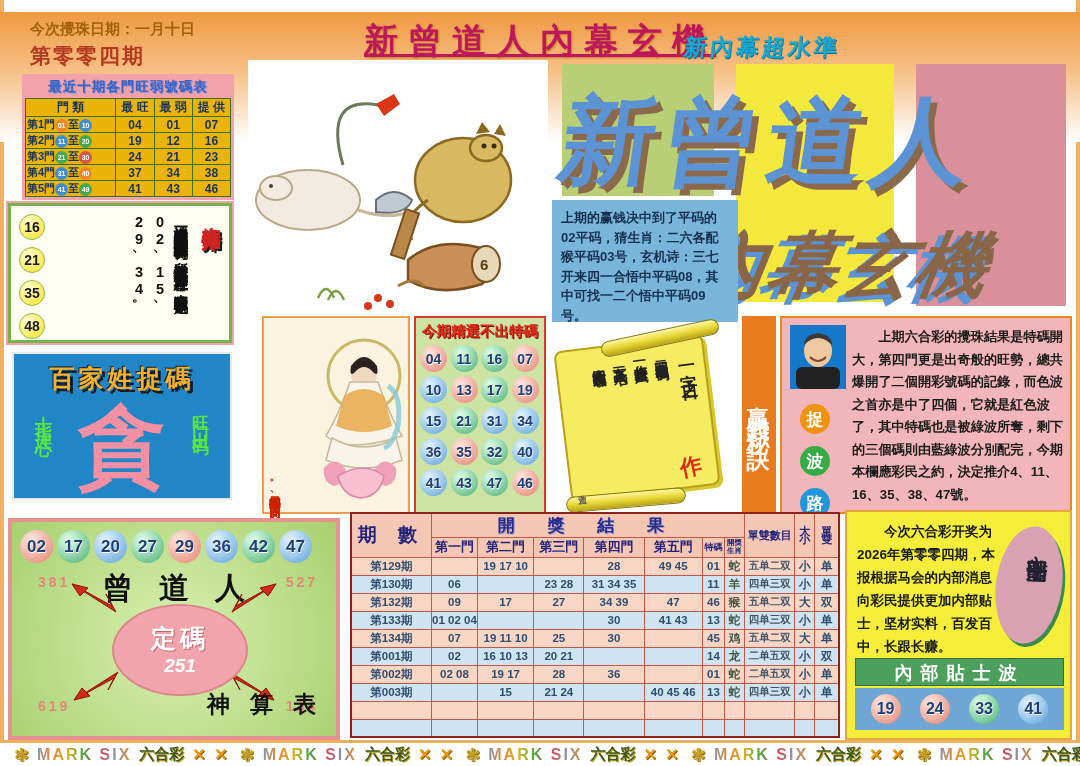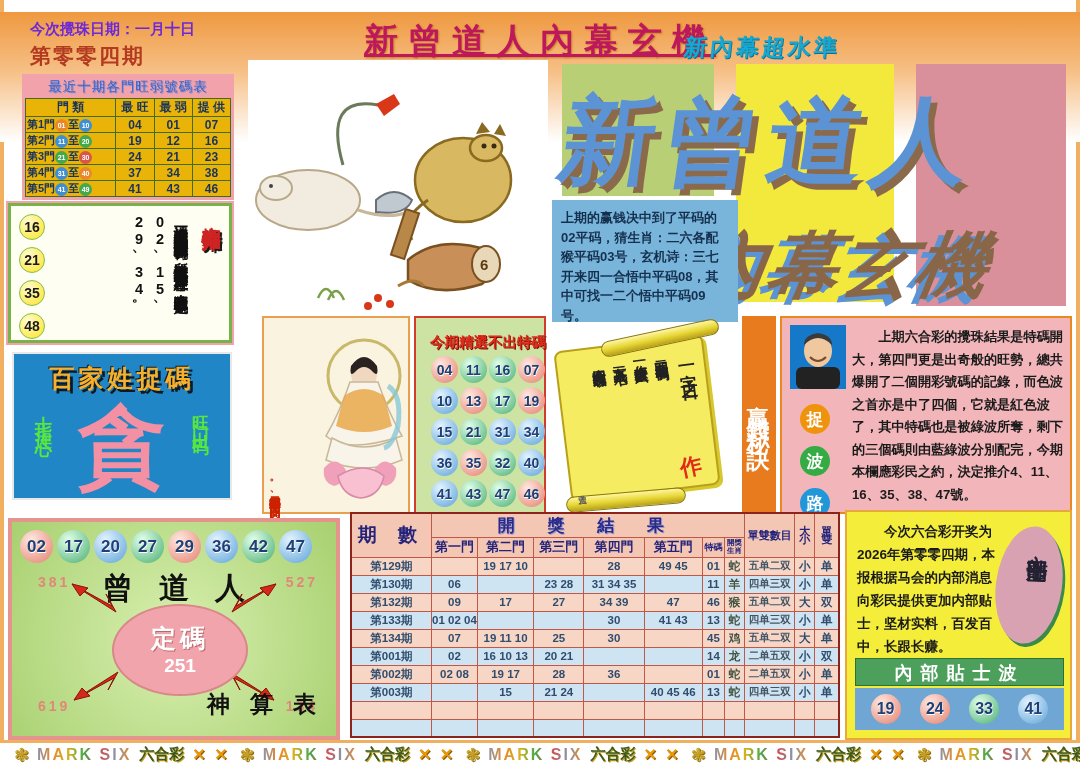--- a/index.html
+++ b/index.html
@@ -6,28 +6,28 @@
   html,body { width:1080px; height:766px; }
   body { font-family:"Liberation Sans", sans-serif; background:#fff; position:relative; overflow:hidden; }
   .abs { position:absolute; }
   .v { writing-mode:vertical-rl; text-orientation:upright; }
 
   
   .banner { left:0; top:12px; width:1080px; height:130px;
     background:linear-gradient(180deg,#ef9940 0%,#f6bf85 45%,#ffffff 100%); }
   .banner-title { left:0; top:18px; width:1080px; text-align:center; color:#be185d;
     font-size:34px; font-weight:bold; letter-spacing:10px; text-shadow:1px 1px 2px #c97c2a;text-decoration:underline; }
-  .date-line { left:30px; top:20px; font-size:15px; color:#6d28d9; font-weight:bold; }
+  .date-line { left:30px; top:20px; font-size:15px; color:#a16207; font-weight:bold; }
   .issue-line { left:30px; top:42px; font-size:21px; color:#b33a20; font-weight:bold; letter-spacing:2px; }
   .sub-banner { left:684px; top:32px; font-size:23px; font-weight:bold; color:#19a8cf;
     text-shadow:1px 1px 0 #0c6f93; transform:skewX(-6deg); letter-spacing:3px; }
 
   
   .hot { left:22px; top:74px; width:212px; height:126px; background:#f2a2aa; padding:3px; }
-  .hot-title { text-align:center; color:#3a62c2; font-weight:normal; font-size:13.5px; letter-spacing:1px;
+  .hot-title { text-align:center; color:#3a62c2; font-weight:bold; font-size:13.5px; letter-spacing:1px;
     text-shadow:1px 1px 0 #7f8ddb; margin:1px 0 2px; }
   .hot table { width:100%; border-collapse:collapse; background:#eab308; }
   .hot th,.hot td { border:1px solid #3f6e22; font-size:12px; text-align:center; height:16px;
     color:#17345c; font-weight:bold; padding:0; }
   .hot .door-cell { text-align:left; padding-left:1px; white-space:nowrap; font-size:11px; }
   .rng { display:inline-block; width:13px; height:13px; border-radius:50%; color:#fff;
     font-size:7px; line-height:13px; text-align:center; vertical-align:middle; font-weight:bold; }
   .rng[data-color="orange"]{background:#e8882a;} .rng[data-color="blue"]{background:#3f8fd0;}
   .rng[data-color="green"]{background:#46a84e;} .rng[data-color="red"]{background:#d8554a;}
 
@@ -73,21 +73,21 @@
   
   .prev { left:552px; top:200px; width:186px; height:122px; background:#79b5da; padding:8px 9px;
     font-size:13px; font-weight:bold; color:#15304e; line-height:19.5px; }
 
   
   .buddha { left:262px; top:316px; width:148px; height:198px; background:#faf3e0; border:2px solid #e8a050; }
   .buddha-text { position:absolute; left:4px; top:6px; height:186px; writing-mode:vertical-rl;
     text-orientation:upright; direction:rtl; font-size:11px; font-weight:bold; color:#cc2200; line-height:14px; }
 
   
-  .nosp { left:414px; top:316px; width:132px; height:198px; background:#cce3a4; border:2px solid #d23c2c; padding:14px; }
+  .nosp { left:414px; top:316px; width:132px; height:198px; background:#cce3a4; border:2px solid #d23c2c; padding:3px; }
   .nosp-title { text-align:center; color:#e02a1a; font-weight:bold; font-size:14.5px;
     text-shadow:1px 1px 0 #7a1208; margin-top:1px; white-space:nowrap; }
   .nosp-grid { display:grid; grid-template-columns:repeat(4,1fr); gap:4px 2px; padding:4px 1px; }
   .ball { width:27px; height:27px; border-radius:50%; display:flex; align-items:center; justify-content:center;
     font-size:14px; font-weight:bold; color:#1f3f77; text-shadow:0.5px 0.5px 0 #fff; }
   .ball[data-color="red"]   { background:radial-gradient(circle at 35% 30%,#ffe8e0,#e4806e); }
   .ball[data-color="green"] { background:radial-gradient(circle at 35% 30%,#e2ffe8,#48ae72); }
   .ball[data-color="blue"]  { background:radial-gradient(circle at 35% 30%,#e4f4ff,#5ba2d8); }
 
   
@@ -127,21 +127,21 @@
   .shen-balls { position:absolute; left:8px; top:8px; display:flex; gap:4px; }
   .shen-balls .ball { width:33px; height:33px; font-size:17px; }
   .corner { position:absolute; color:#e08878; font-weight:bold; font-size:14px; letter-spacing:3px; }
   .c-tl{left:26px;top:52px;} .c-tr{right:18px;top:52px;} .c-bl{left:26px;bottom:22px;} .c-br{right:18px;bottom:22px;}
   .shen-name { position:absolute; top:46px; left:0; width:100%; text-align:center; font-size:30px;
     font-family:"DejaVu Serif",serif; font-weight:bold; color:#111; letter-spacing:26px; text-indent:26px; }
   .shen-ellipse { position:absolute; left:100px; top:82px; width:136px; height:92px; background:#f2a4ac;
     border:2px solid #d88888; border-radius:50%; text-align:center; }
   .shen-ellipse .lab { margin-top:16px; color:#fff; font-size:25px; font-weight:bold; letter-spacing:4px;
     text-shadow:1px 1px 0 #b86868; }
-  .shen-ellipse .valn { color:#fff; font-size:19px; font-weight:bold; }
+  .shen-ellipse .valn { color:#fff; font-size:19px; font-weight:bold;font-style:italic; }
   .shen-bottom { position:absolute; bottom:16px; left:0; width:100%; text-align:right; font-size:23px;
     font-family:"DejaVu Serif",serif; font-weight:bold; color:#111; letter-spacing:20px; text-indent:20px; }
 
   
   .res { left:350px; top:512px; width:490px; height:226px; }
   .res table { width:100%; height:100%; border-collapse:collapse; table-layout:fixed; }
   .res th,.res td { border:1px solid #c05848; font-weight:bold; text-align:center; overflow:hidden; white-space:nowrap; }
   .res th { background:#f4c6b4; color:#23237a; font-size:13px; }
   .res .gh { font-size:17px; letter-spacing:14px; color:#2a2a88; text-shadow:1px 1px 0 #9a9ad0; }
   .res .ih { font-size:19px; letter-spacing:8px; }

